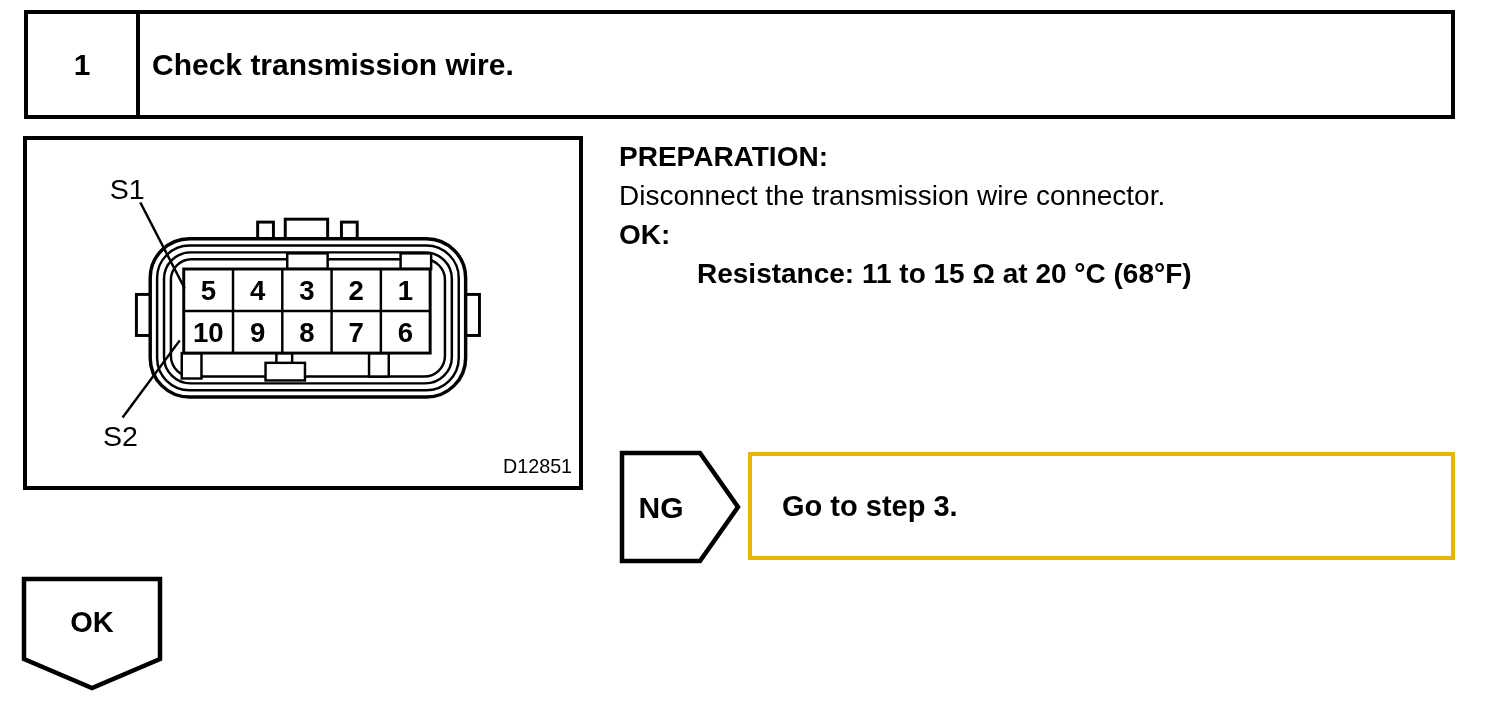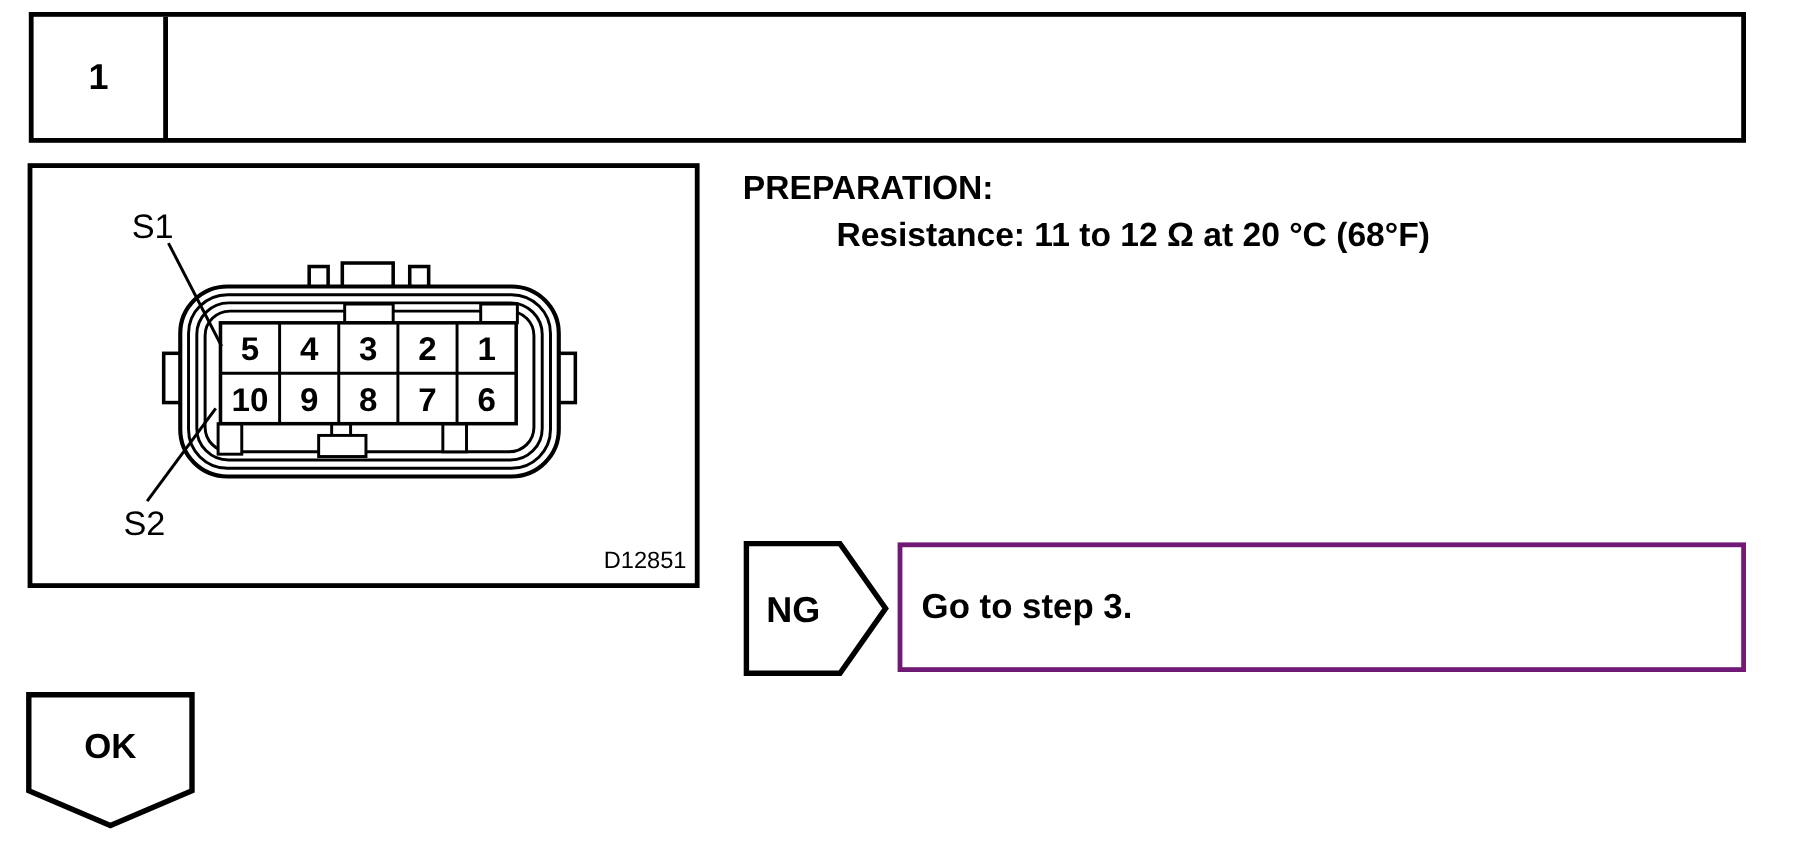--- a/index.html
+++ b/index.html
@@ -55,36 +55,37 @@
   .text-col .spec {
     font-weight: bold;
     padding-left: 78px;
   }
 
   
   .ng-arrow { position: absolute; left: 619px; top: 450px; width: 122px; height: 114px; }
   .goto-box {
     position: absolute; left: 748px; top: 452px;
     width: 707px; height: 108px;
-    border: 4px solid #701a75;
+    border: 4px solid #eab308;
     display: flex; align-items: center;
-    padding-left: 16px;
+    padding-left: 30px;
     font-weight: bold; font-size: 29px;
   }
 
   
   .ok-arrow { position: absolute; left: 21px; top: 576px; width: 142px; height: 116px; }
 
   svg text { font-family: "Liberation Sans", sans-serif; }
 </style>
 </head>
 <body>
 
 <div class="step-header">
   <div class="step-number-cell">1</div>
+  <div class="step-title-cell">Check transmission wire.</div>
 </div>
 
 <div class="figure-panel">
   <svg viewBox="0 0 560 354" preserveAspectRatio="none">
     <g stroke="#000" fill="#fff">
 
       <rect x="234" y="84" width="16" height="20" stroke-width="3"></rect>
       <rect x="262" y="81" width="43" height="23" stroke-width="3"></rect>
       <rect x="319" y="84" width="16" height="20" stroke-width="3"></rect>
 
@@ -130,21 +131,23 @@
 
     <text x="84" y="60" font-size="29" fill="#000">S1</text>
     <text x="77" y="313" font-size="29" fill="#000">S2</text>
 
     <text x="553" y="341" font-size="20" fill="#000" text-anchor="end">D12851</text>
   </svg>
 </div>
 
 <div class="text-col">
   <div class="heading">PREPARATION:</div>
-  <div class="spec">Resistance: 11 to 12 Ω at 20 °C (68°F)</div>
+  <div>Disconnect the transmission wire connector.</div>
+  <div class="heading">OK:</div>
+  <div class="spec">Resistance: 11 to 15 Ω at 20 °C (68°F)</div>
 </div>
 
 <svg class="ng-arrow" viewBox="0 0 122 114">
   <polygon points="3,3 81,3 119,57 81,111 3,111" fill="#fff" stroke="#000" stroke-width="4.5"></polygon>
   <text x="42" y="68" font-size="30" font-weight="bold" text-anchor="middle" fill="#000">NG</text>
 </svg>
 <div class="goto-box">
   <span>Go to step 3.</span>
 </div>
 

